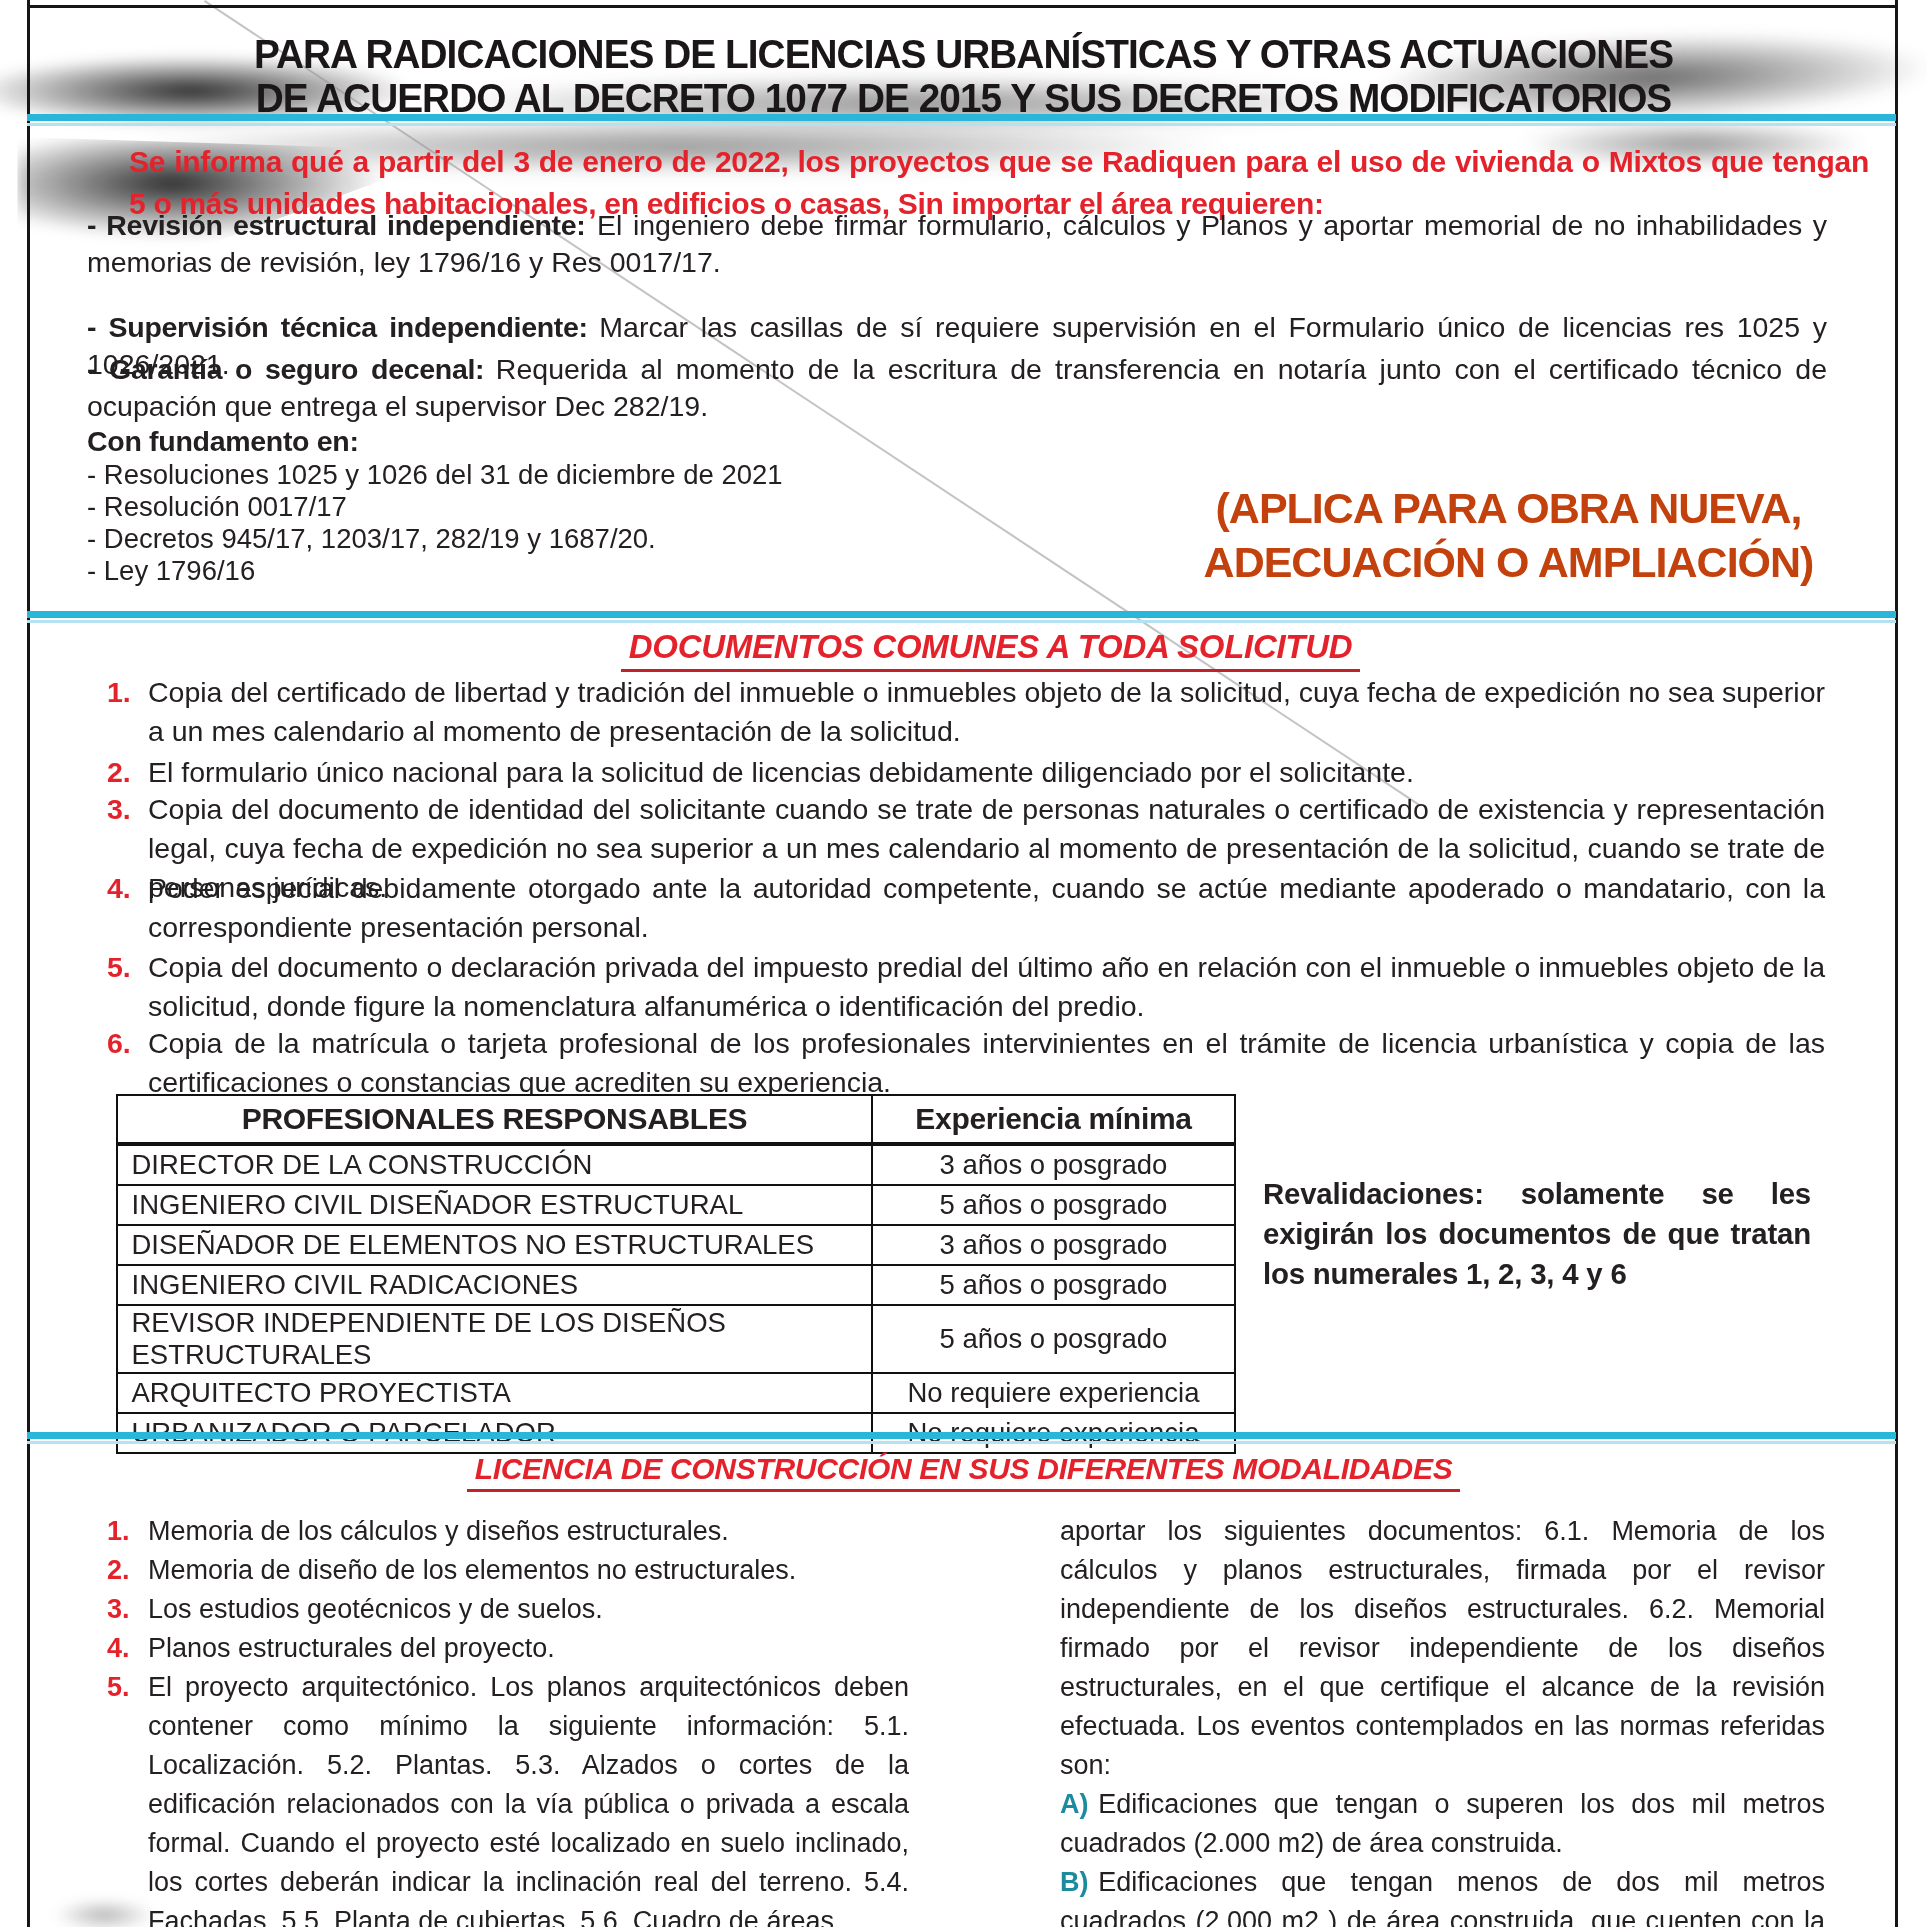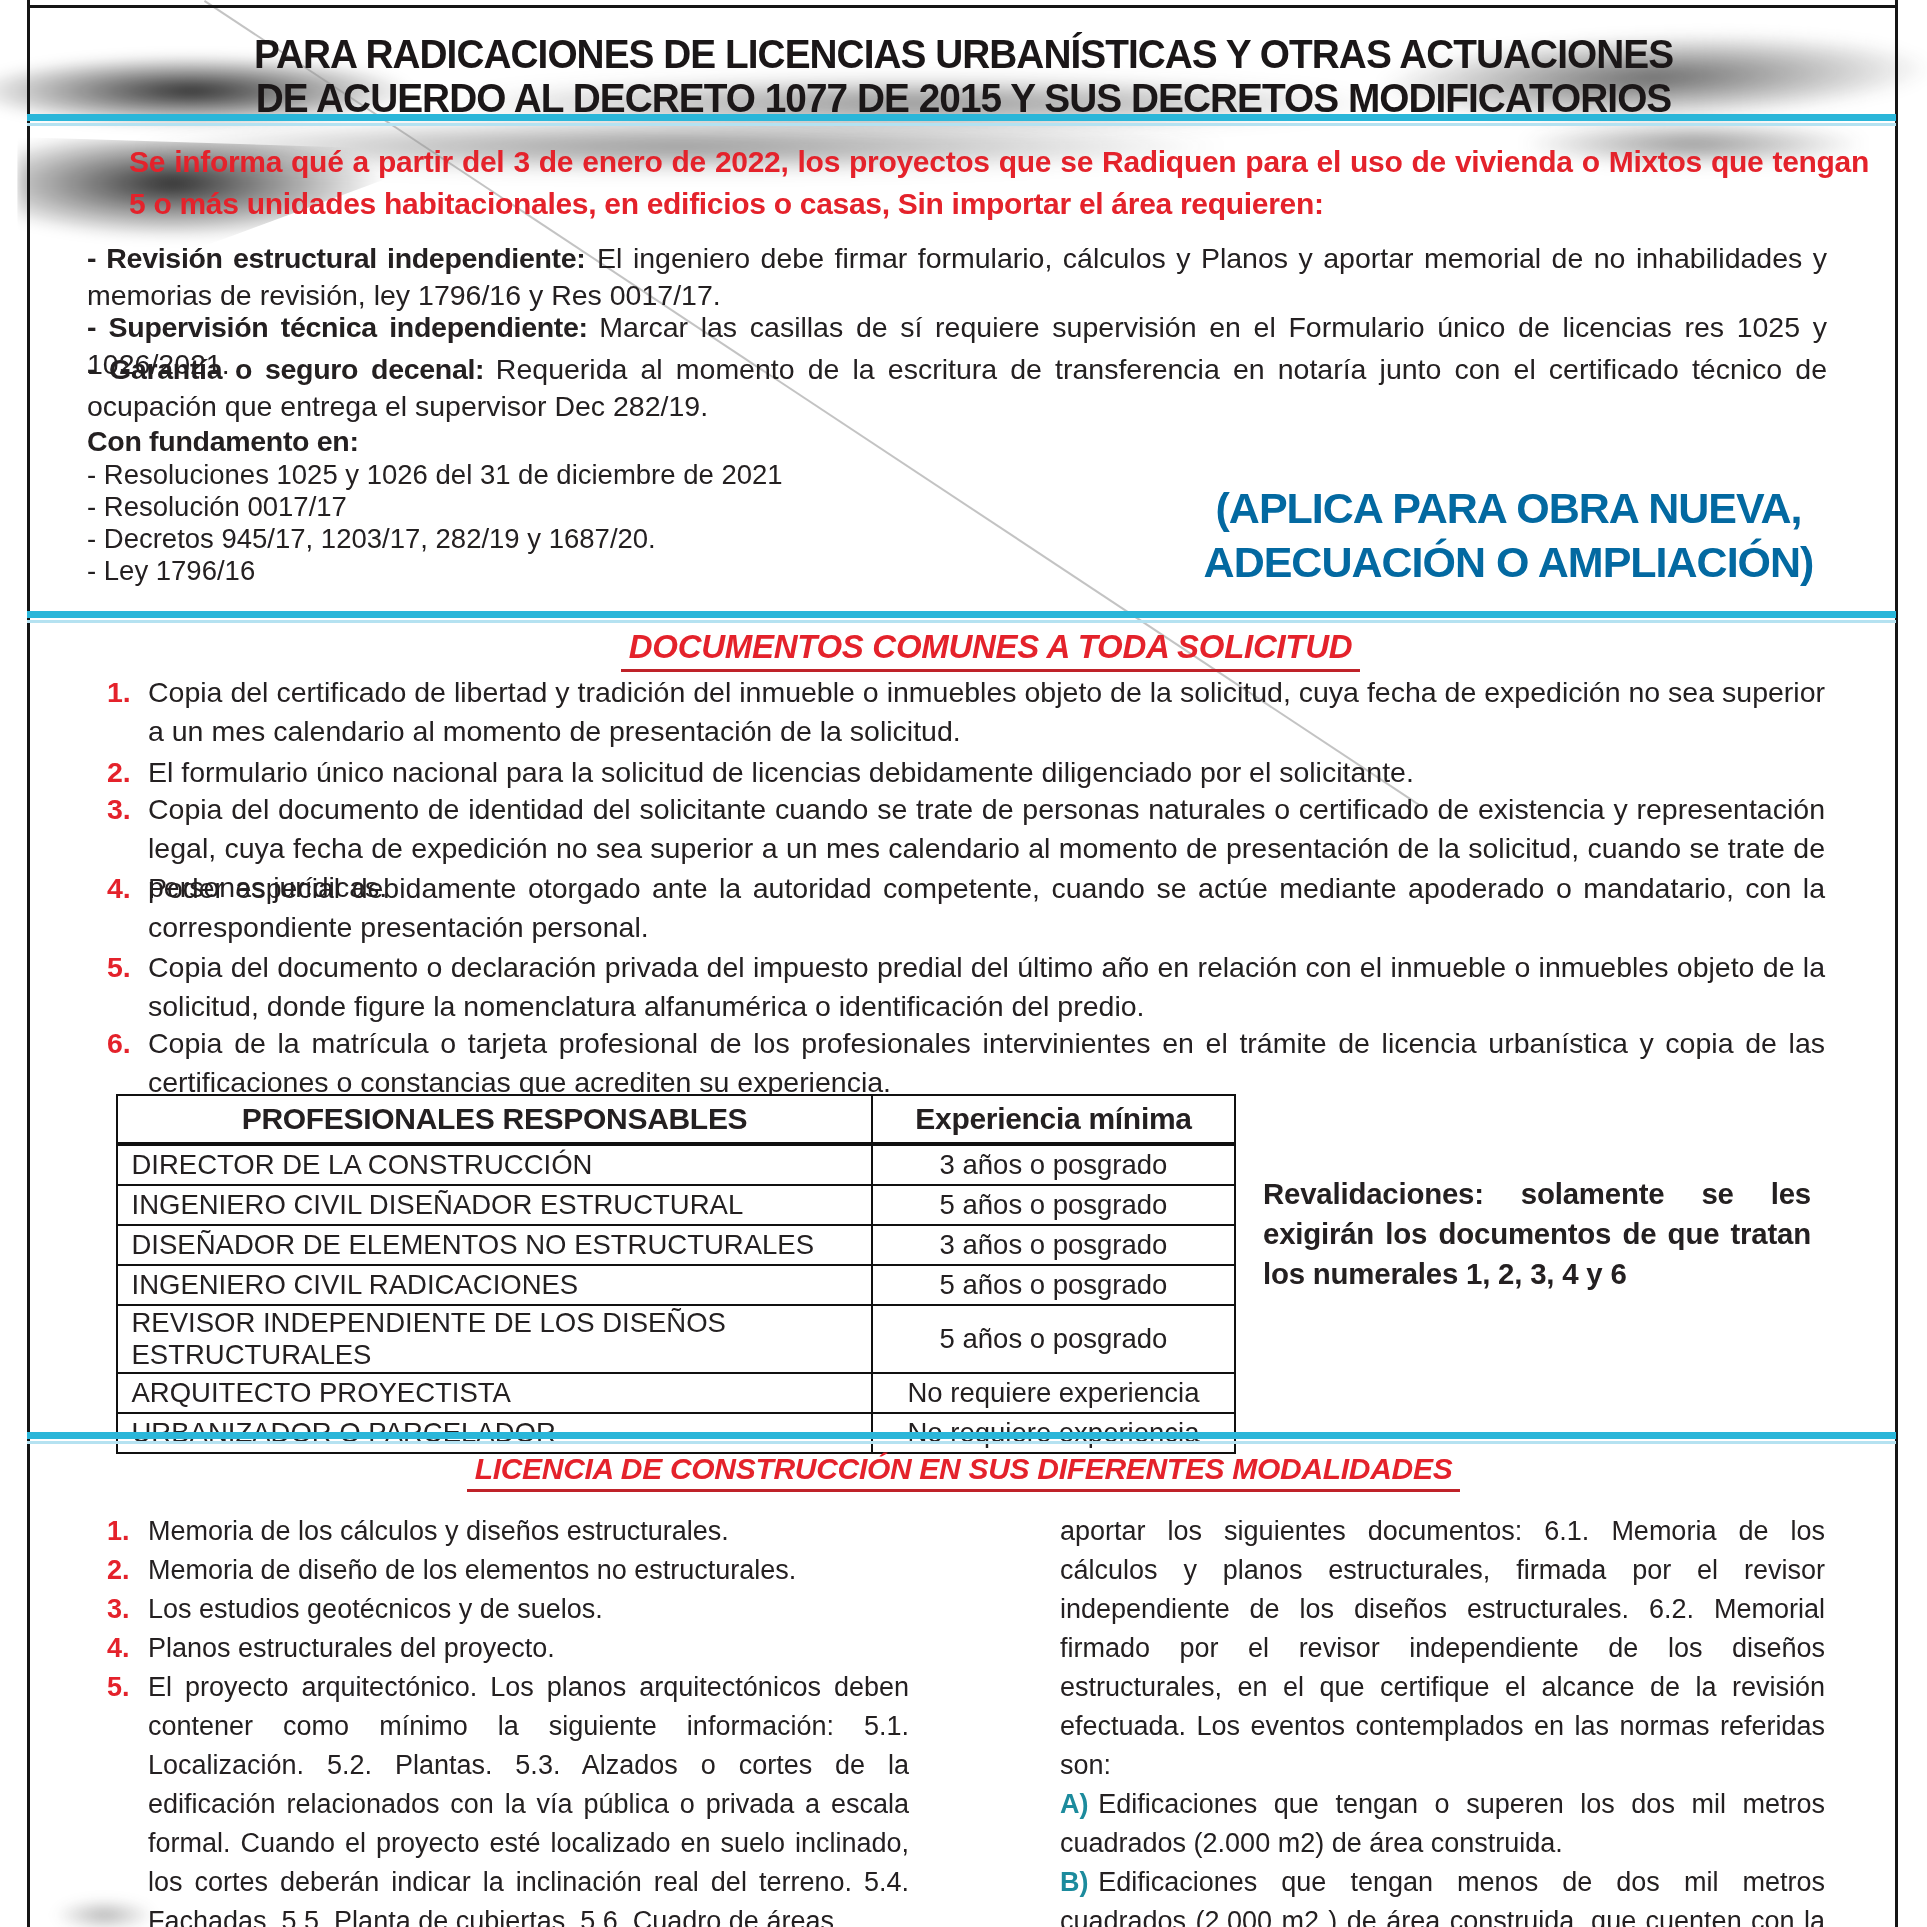--- a/index.html
+++ b/index.html
@@ -34,24 +34,24 @@
   .cyan-sub{position:absolute;left:27px;width:1869px;height:2.9px;background:#b5e2f1;}
   
   .title{position:absolute;left:0;width:100%;text-align:center;font-weight:bold;
          font-size:40px;line-height:46px;letter-spacing:-1px;color:#1b1718;
          transform:scaleX(.97);}
   #title1{top:31px;} #title2{top:75px;}
   .red-intro{position:absolute;left:87px;top:141px;width:1740px;font-weight:bold;
              font-size:30px;line-height:42px;text-align:justify;color:#E4222B;letter-spacing:-0.3px;margin-left:42px;}
   .para{position:absolute;left:87px;width:1740px;font-size:28.5px;line-height:37px;text-align:justify;}
   .para .lead{font-weight:bold;margin-right:11.6px;letter-spacing:-0.3px;}
-  #req1{top:240px;} #req2{top:309px;} #req3{top:351px;}
+  #req1{top:207px;} #req2{top:309px;} #req3{top:351px;}
   .fund-title{position:absolute;left:87px;top:425px;font-weight:bold;font-size:28.5px;letter-spacing:-0.3px;}
   .fund-list{position:absolute;left:87px;top:459px;width:869px;font-size:27.5px;line-height:32px;}
-  .aplica{position:absolute;left:1149px;top:481px;width:719px;text-align:center;color:#0369a1;
+  .aplica{position:absolute;left:1149px;top:481px;width:719px;text-align:center;color:#c2410c;
           font-weight:bold;font-size:43px;line-height:54px;letter-spacing:-1px;}
   
   .sec-heading{position:absolute;left:0;width:100%;text-align:center;}
   .sec-heading span{display:inline-block;color:#E4222B;font-weight:bold;font-style:italic;
           letter-spacing:-0.3px;border-bottom:3.9px solid #bf2229;padding:0 7.7px 2.9px 7.7px;}
   #heading-common{top:628px;font-size:33px;margin-left:27px;}
   #heading-license{top:1452px;font-size:30px;}
   
   .doc-item{position:absolute;left:148px;width:1677px;font-size:28.5px;line-height:39px;text-align:justify;}
   .num{position:absolute;left:-41px;color:#E4222B;font-weight:bold;}

